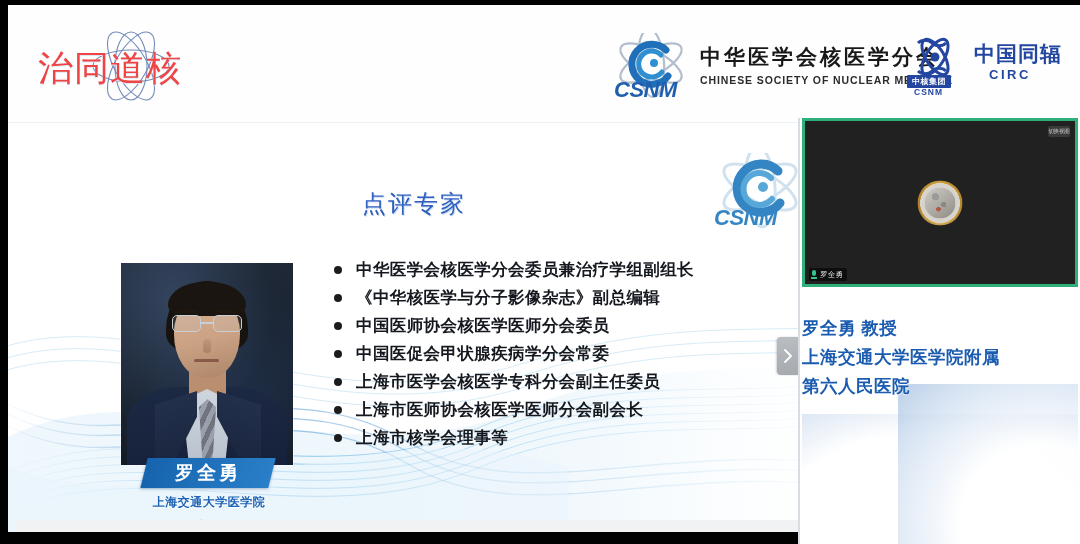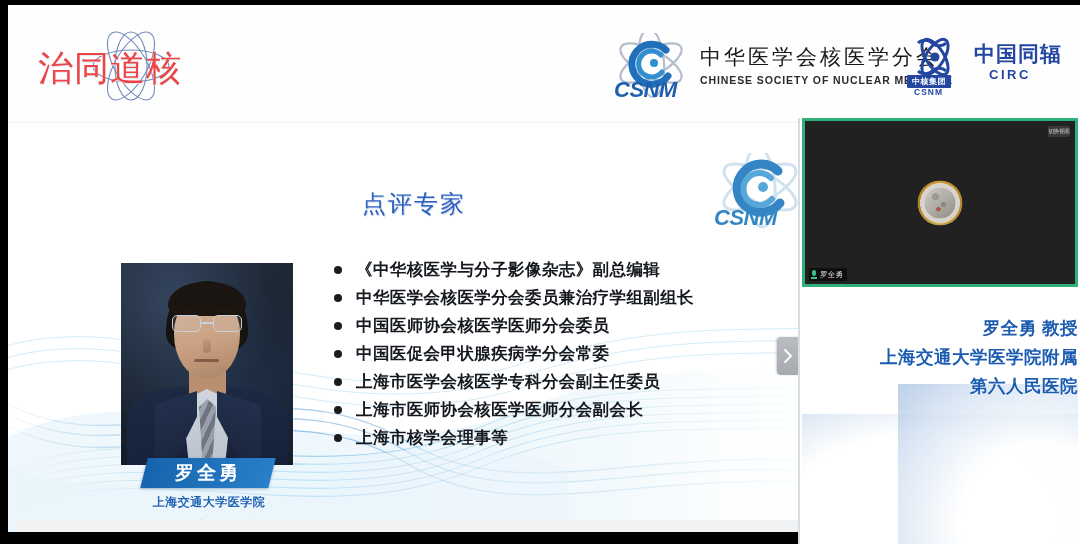--- a/index.html
+++ b/index.html
@@ -76,21 +76,21 @@
     position: absolute;
     left: 6px; top: 44px;
     font-size: 22px; font-weight: 800;
     font-style: italic;
     color: #1f5fae;
     letter-spacing: -.5px;
   }
   .csnm-logo .cn-name {
     position: absolute;
     left: 92px; top: 10px;
-    font-size: 21px; font-weight: 400;
+    font-size: 21px; font-weight: 700;
     letter-spacing: 3px;
     color: #18181a;
     white-space: nowrap;
   }
   .csnm-logo .en-name {
     position: absolute;
     left: 92px; top: 41px;
     font-size: 10.5px;
     font-weight: 700;
     letter-spacing: .9px;
@@ -436,21 +436,21 @@
   }
   .caption-panel .cap-glow2 {
     position: absolute;
     right: -60px; bottom: -40px;
     width: 240px; height: 200px;
     background: radial-gradient(ellipse at 60% 70%, rgba(255,255,255,.95) 0 40%, rgba(205,221,240,.7) 75%, rgba(165,192,224,.75) 100%);
   }
   .cap-text {
     position: absolute;
     left: 0; top: 27px; width: 100%;
-    text-align: right;
+    text-align: left;
     font-size: 17.5px;
     font-weight: 700;
     color: #1b5cb0;
     line-height: 29px;
     letter-spacing: .5px;
     text-shadow: 0 1px 0 rgba(255,255,255,.85);
   }
 
   
   .col-divider {
@@ -613,25 +613,25 @@
 
       <div class="name-badge">
         <span>罗全勇</span>
       </div>
       <div class="affil-line a1">上海交通大学医学院</div>
       <div class="affil-line a2">附属第六人民医院</div>
 
       <div class="bullets">
         <div class="bullet-row">
           <span class="bdot"></span>
-          <span class="btext">《中华核医学与分子影像杂志》副总编辑</span>
+          <span class="btext">中华医学会核医学分会委员兼治疗学组副组长</span>
         </div>
         <div class="bullet-row">
           <span class="bdot"></span>
-          <span class="btext">中华医学会核医学分会委员兼治疗学组副组长</span>
+          <span class="btext">《中华核医学与分子影像杂志》副总编辑</span>
         </div>
         <div class="bullet-row">
           <span class="bdot"></span>
           <span class="btext">中国医师协会核医学医师分会委员</span>
         </div>
         <div class="bullet-row">
           <span class="bdot"></span>
           <span class="btext">中国医促会甲状腺疾病学分会常委</span>
         </div>
         <div class="bullet-row">

